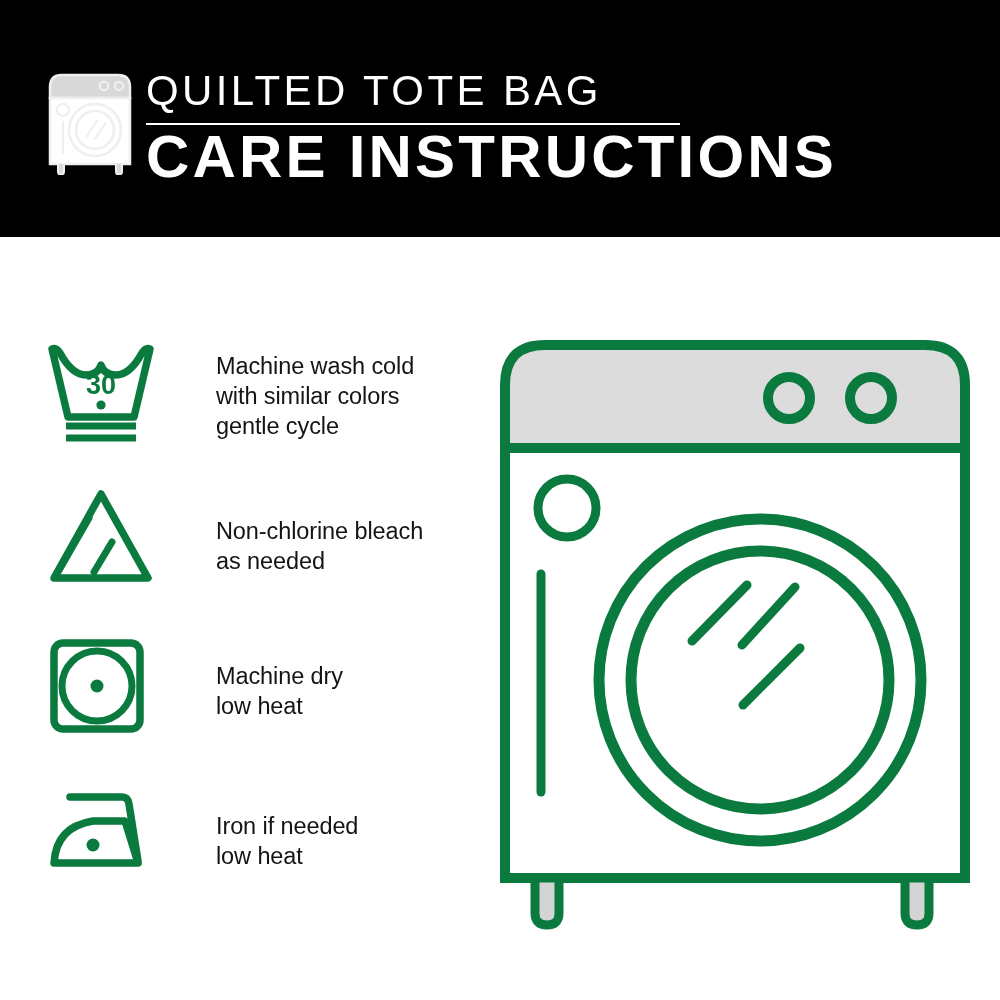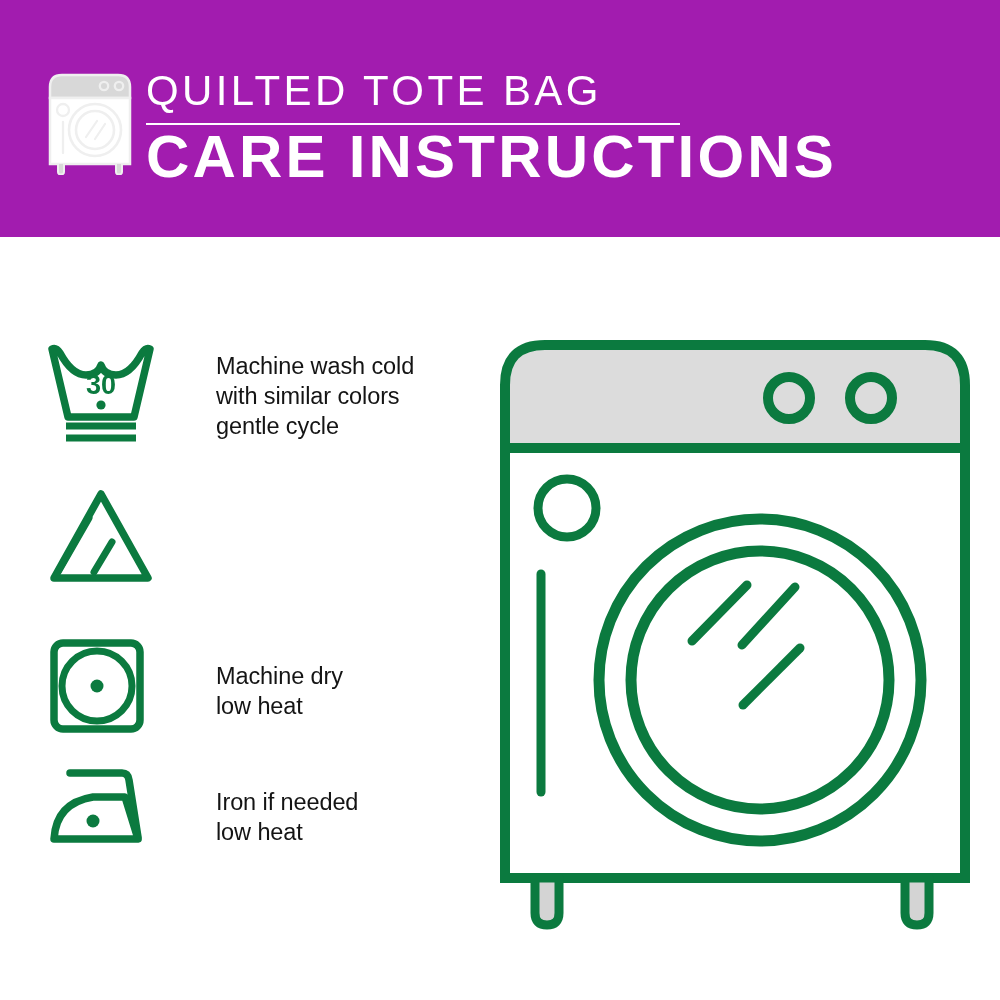--- a/index.html
+++ b/index.html
@@ -21,21 +21,21 @@
     overflow: hidden;
   }
 
   
   .header-band {
     position: absolute;
     left: 0;
     top: 0;
     width: 1000px;
     height: 237px;
-    background: #a21caf;
+    background: #000000;
   }
   .header-logo {
     position: absolute;
     left: 42px;
     top: 67px;
     width: 96px;
     height: 108px;
   }
   .header-text-block {
     position: absolute;
@@ -81,21 +81,21 @@
   .care-row {
     position: absolute;
     left: 0;
     width: 470px;
     display: flex;
     align-items: flex-start;
   }
   .care-row-1 { top: 104px; }
   .care-row-2 { top: 251px; }
   .care-row-3 { top: 400px; }
-  .care-row-4 { top: 528px; }
+  .care-row-4 { top: 552px; }
 
   .care-icon {
     width: 110px;
     min-width: 110px;
     margin-left: 46px;
     display: flex;
     align-items: flex-start;
     justify-content: flex-start;
   }
   .care-label {
@@ -182,20 +182,22 @@
     </div>
 
     <div class="care-row care-row-2">
       <div class="care-icon">
         <svg viewBox="0 0 110 98" width="110" height="98" xmlns="http://www.w3.org/2000/svg">
           <path d="M55 6 L102 90 L8 90 Z" fill="none" stroke="#0b7a3f" stroke-width="7.5" stroke-linejoin="round"></path>
           <line x1="43" y1="30" x2="12" y2="84" stroke="#0b7a3f" stroke-width="7" stroke-linecap="round"></line>
           <line x1="66" y1="54" x2="48" y2="84" stroke="#0b7a3f" stroke-width="7" stroke-linecap="round"></line>
         </svg>
       </div>
+      <div class="care-label">Non-chlorine bleach
+as needed</div>
     </div>
 
     <div class="care-row care-row-3">
       <div class="care-icon">
         <svg viewBox="0 0 110 98" width="110" height="98" xmlns="http://www.w3.org/2000/svg">
           <rect x="8" y="6" width="86" height="86" rx="9" ry="9" fill="none" stroke="#0b7a3f" stroke-width="7.5"></rect>
           <circle cx="51" cy="49" r="35" fill="none" stroke="#0b7a3f" stroke-width="7"></circle>
           <circle cx="51" cy="49" r="6.5" fill="#0b7a3f"></circle>
         </svg>
       </div>

